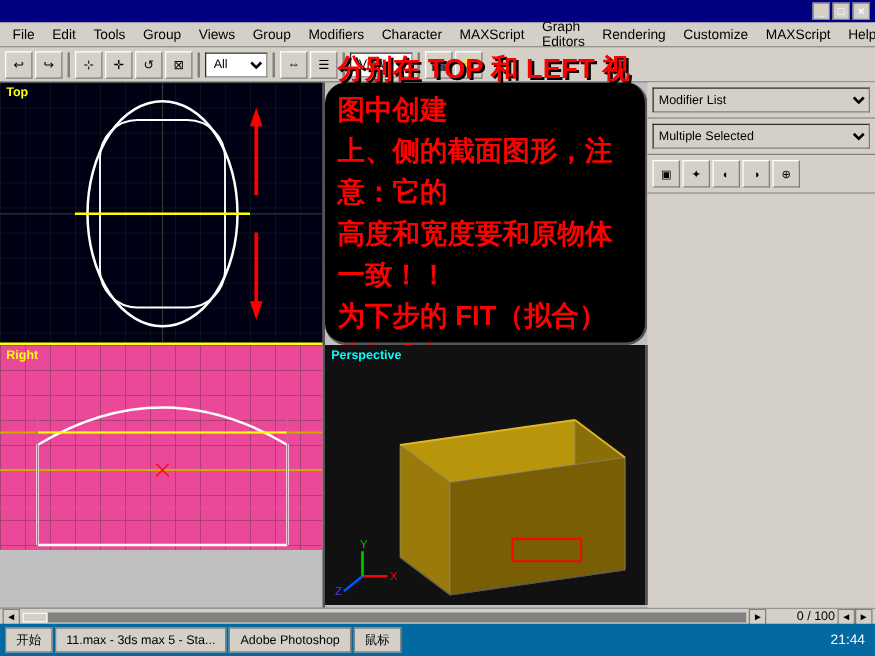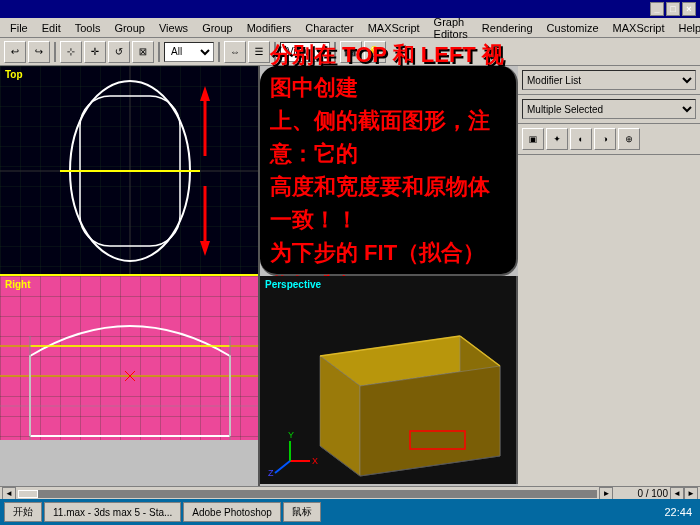--- a/index.html
+++ b/index.html
@@ -527,14 +527,14 @@
     <button style="height:16px; font-size:9px; background:#d4d0c8; border:1px solid #808080; padding:0 4px;">Key Filters...</button>
 
   </div>
 </div>
 
 <div id="taskbar">
   <div class="taskbar-btn">开始</div>
   <div class="taskbar-btn">11.max - 3ds max 5 - Sta...</div>
   <div class="taskbar-btn">Adobe Photoshop</div>
   <div class="taskbar-btn">鼠标</div>
-  <div style="margin-left:auto; color:#fff; font-size:11px; padding-right:4px;">22:44</div>
+  <div style="margin-left:auto; color:#fff; font-size:11px; padding-right:4px;">21:44</div>
 </div>
 
 </body></html>

